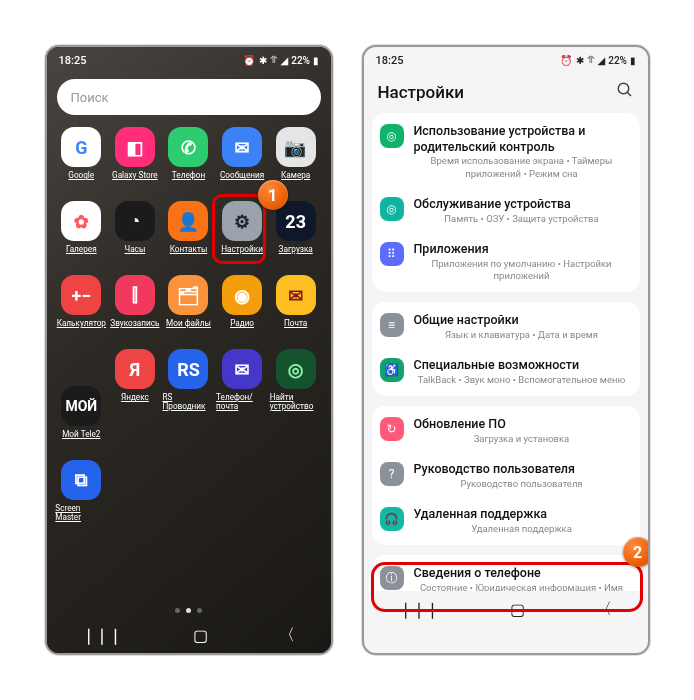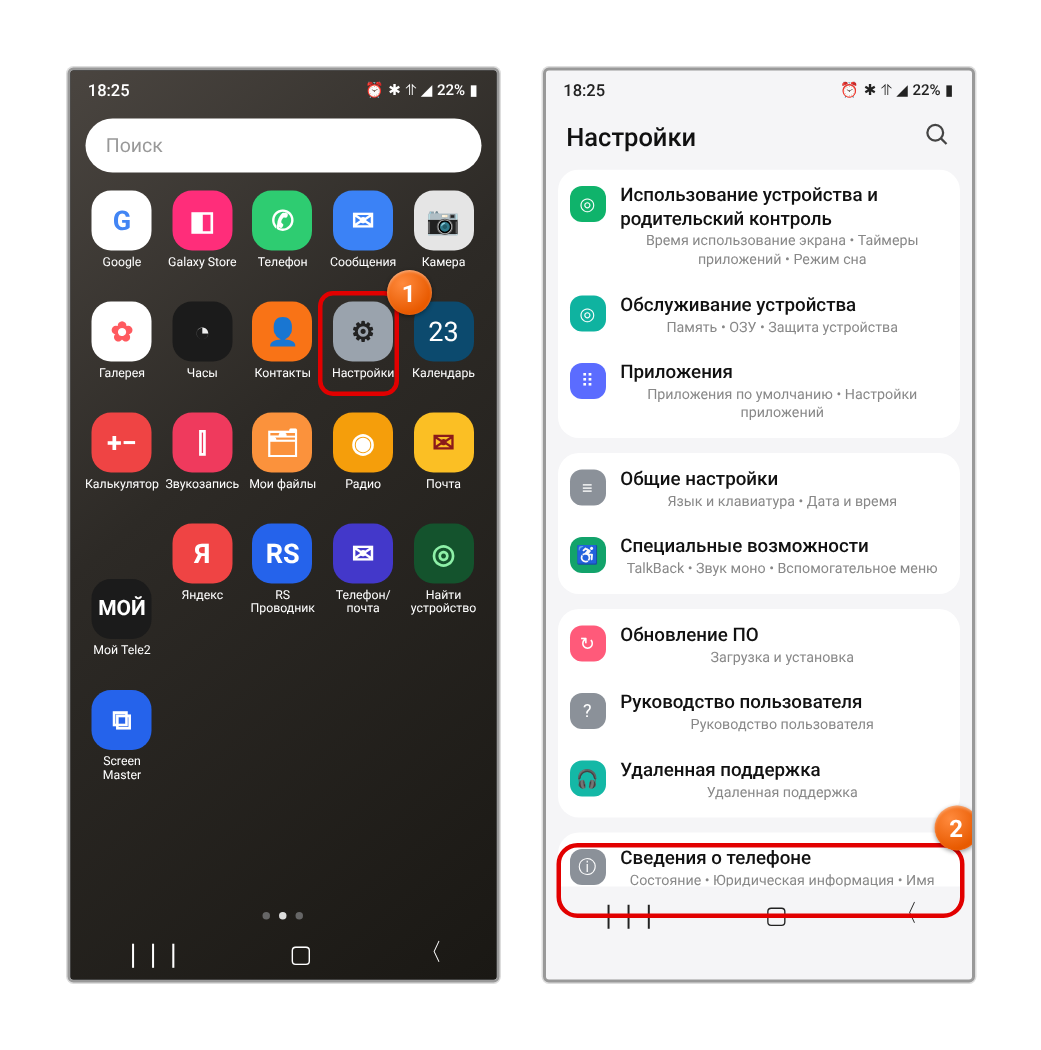--- a/index.html
+++ b/index.html
@@ -10,21 +10,21 @@
     height: 700px;
     display: flex;
     justify-content: space-around;
     align-items: center;
     padding: 20px 30px;
   }
   .phone {
     width: 288px;
     height: 610px;
     border: 2px solid #999;
-    border-radius: 4px;
+    border-radius: 14px;
     overflow: hidden;
     position: relative;
     background: #000;
     box-shadow: 0 0 0 1px #ddd;
   }
   .phone.settings { background: #f5f5f7; }
 
   
   .status-bar {
     height: 26px;
@@ -76,24 +76,24 @@
     width: 40px; height: 40px;
     border-radius: 13px;
     display: flex; align-items: center; justify-content: center;
     font-size: 18px;
     color: #fff;
     margin-bottom: 4px;
   }
   .app-label {
     font-size: 8.2px;
     color: #fff;
-    text-align: center;
     line-height: 1.1;
     max-width: 52px;
     min-height: 18px;
+    text-decoration: underline;
   }
   .highlight-box {
     position: absolute;
     border: 3px solid #e20000;
     border-radius: 10px;
     pointer-events: none;
     z-index: 5;
   }
   .badge {
     position: absolute;
@@ -208,22 +208,22 @@
         </div>
         <div class="app">
           <div class="app-icon" style="background: rgb(249, 115, 22); color: rgb(255, 255, 255); font-size: 18px; font-weight: 700;">👤</div>
           <div class="app-label">Контакты</div>
         </div>
         <div class="app">
           <div class="app-icon" style="background: rgb(154, 163, 173); color: rgb(34, 34, 34); font-size: 18px; font-weight: 700;">⚙</div>
           <div class="app-label">Настройки</div>
         </div>
         <div class="app">
-          <div class="app-icon" style="background: #0c4a6e; color: rgb(255, 255, 255); font-size: 18px; font-weight: 400;">23</div>
-          <div class="app-label">Календарь</div>
+          <div class="app-icon" style="background: #0f172a; color: rgb(255, 255, 255); font-size: 18px; font-weight: 700;">23</div>
+          <div class="app-label">Загрузка</div>
         </div>
         <div class="app">
           <div class="app-icon" style="background: rgb(239, 68, 68); color: rgb(255, 255, 255); font-size: 18px; font-weight: 700;">+−</div>
           <div class="app-label">Калькулятор</div>
         </div>
         <div class="app">
           <div class="app-icon" style="background: rgb(239, 58, 93); color: rgb(255, 255, 255); font-size: 18px; font-weight: 700;">⫿</div>
           <div class="app-label">Звукозапись</div>
         </div>
         <div class="app">

